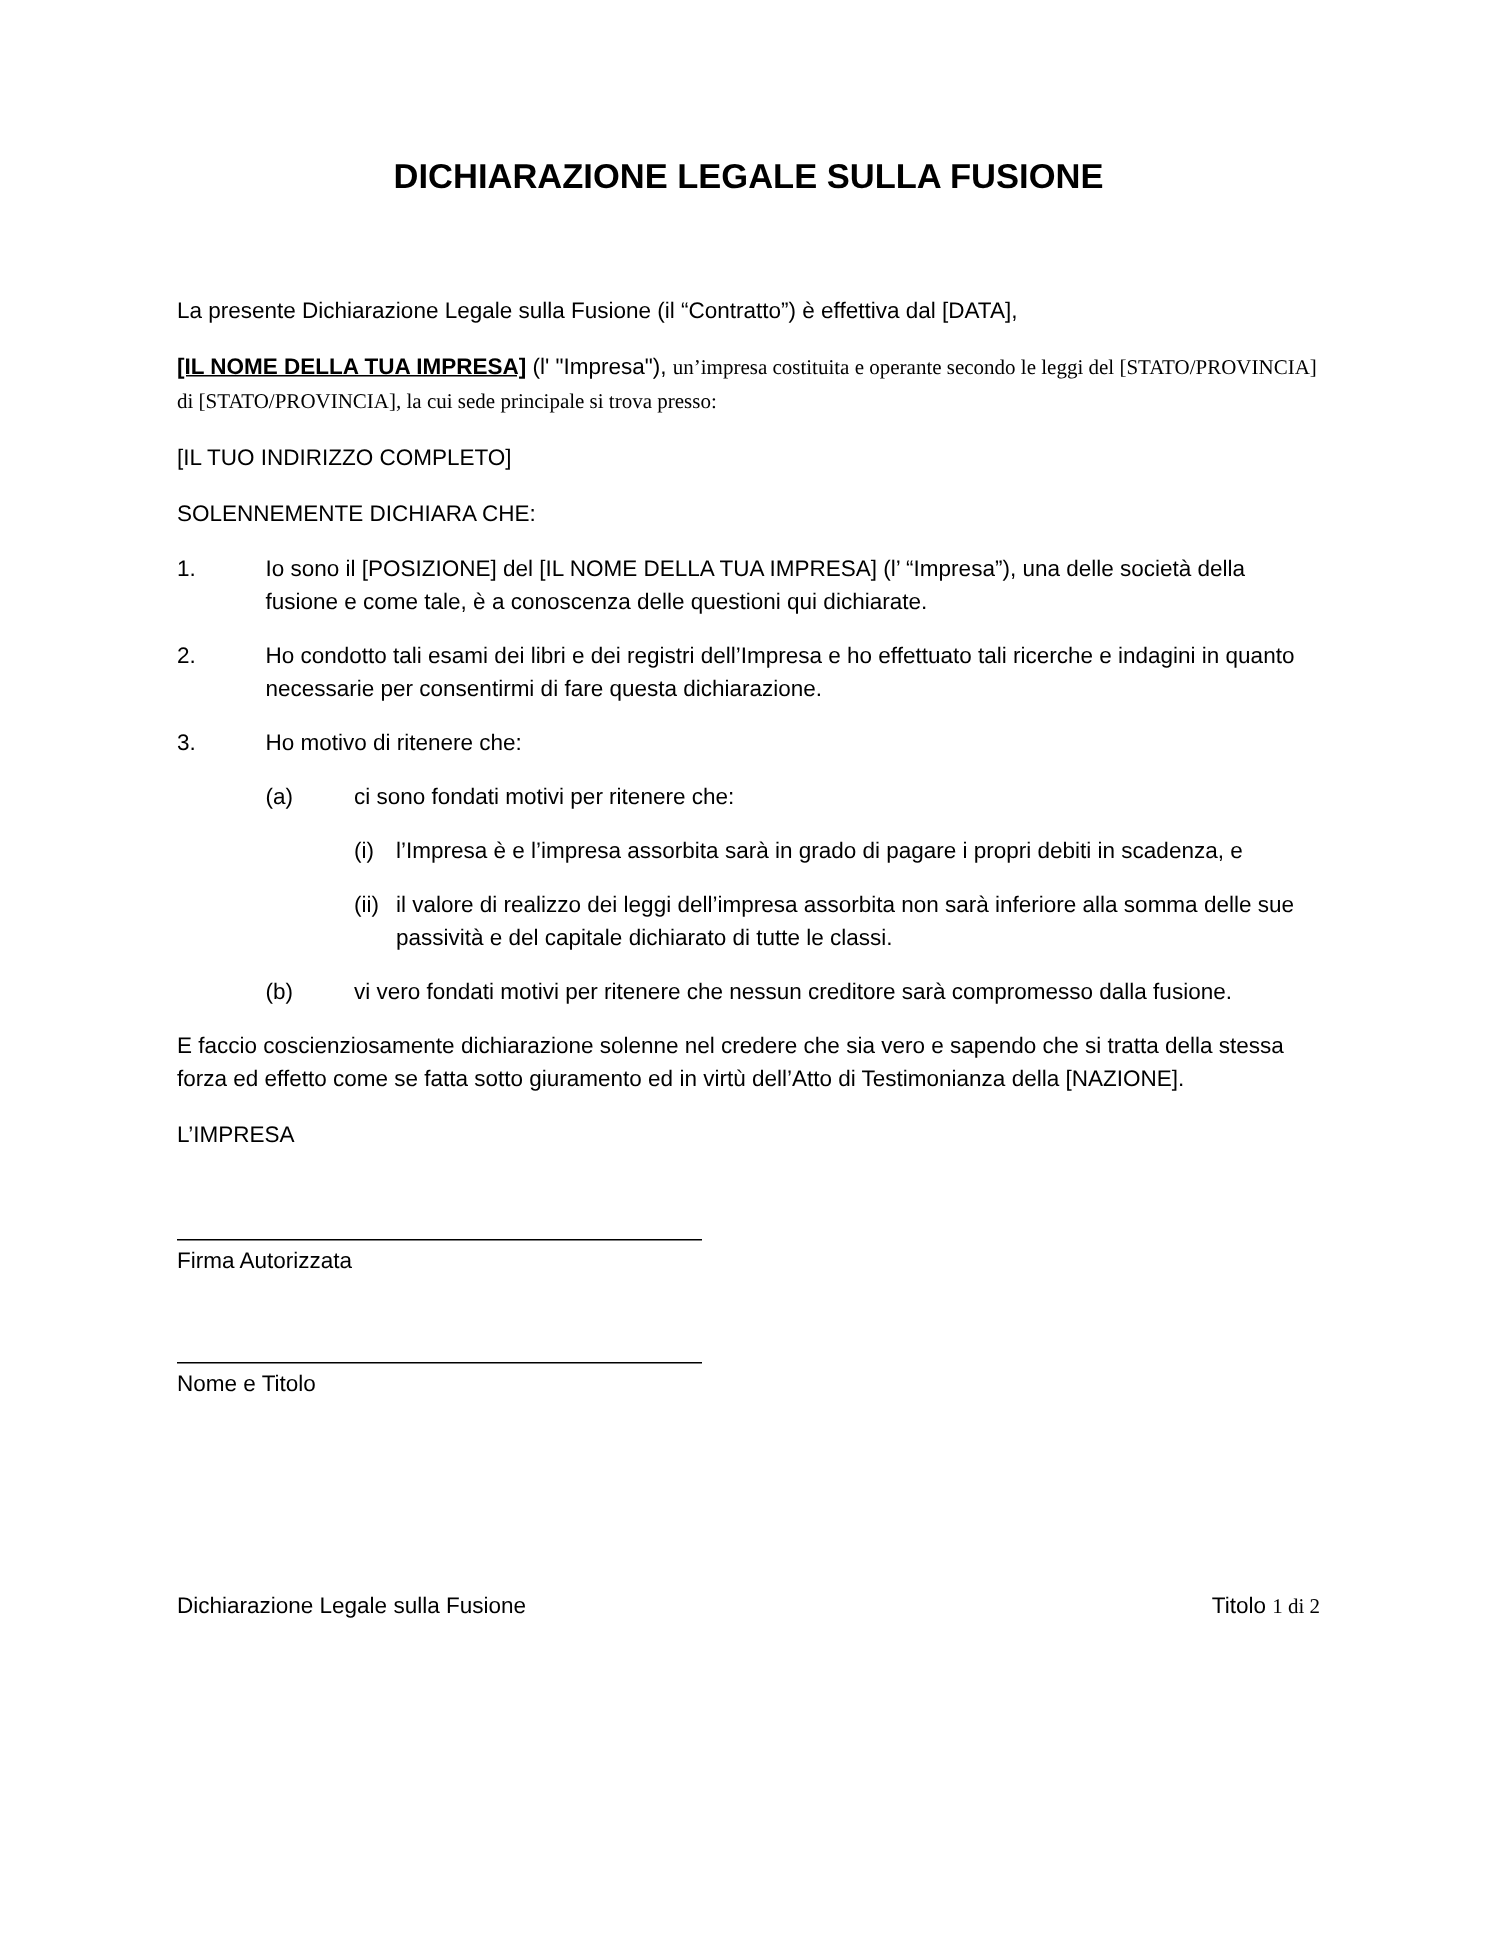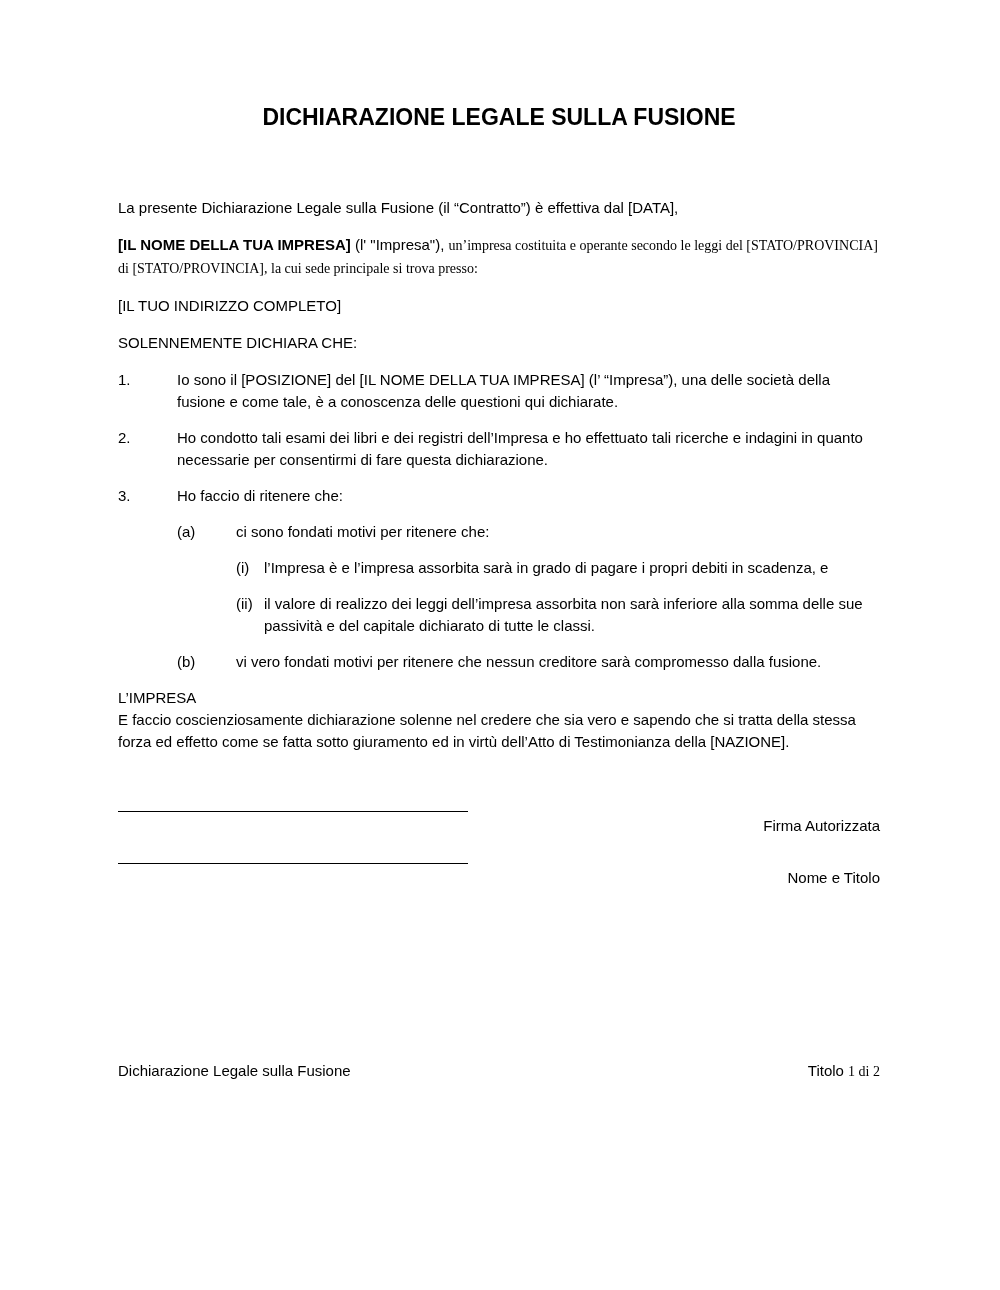--- a/index.html
+++ b/index.html
@@ -24,45 +24,44 @@
     font-weight: bold;
     text-align: center;
     margin-bottom: 66px;
   }
   .para {
     font-size: 15px;
     line-height: 22px;
     margin-bottom: 15px;
   }
   .serif { font-family: "Liberation Serif", serif; font-size: 14px; }
-  .b { font-weight: bold; }
+  .b { font-weight: bold; text-decoration: underline; }
   .li {
     display: flex;
     font-size: 15px;
     line-height: 22px;
     margin-bottom: 14px;
   }
   .marker { flex: 0 0 59px; }
   .li-text { flex: 1; }
   .sub { margin-left: 59px; }
   .subsub { margin-left: 118px; }
   .subsub .marker { flex: 0 0 28px; }
   .company-label { margin-bottom: 0; }
   .sig-block-1 { margin-top: 58px; }
-  .sig-block-2 { margin-top: 26px; }
+  .sig-block-2 { margin-top: 56px; }
   .sig-line {
     width: 350px;
     height: 1px;
     background: #000000;
   }
   .sig-label {
     font-size: 15px;
     line-height: 22px;
     margin-top: 3px;
-    text-align: right;
   }
   .footer {
     position: absolute;
     left: 118px;
     right: 120px;
     bottom: 56px;
     display: flex;
     justify-content: space-between;
     font-size: 15px;
     line-height: 20px;
@@ -89,21 +88,21 @@
     <span class="li-text">Io sono il [POSIZIONE] del [IL NOME DELLA TUA IMPRESA] (l’ “Impresa”), una delle società della fusione e come tale, è a conoscenza delle questioni qui dichiarate.</span>
   </div>
 
   <div class="li">
     <span class="marker">2.</span>
     <span class="li-text">Ho condotto tali esami dei libri e dei registri dell’Impresa e ho effettuato tali ricerche e indagini in quanto necessarie per consentirmi di fare questa dichiarazione.</span>
   </div>
 
   <div class="li">
     <span class="marker">3.</span>
-    <span class="li-text">Ho faccio di ritenere che:</span>
+    <span class="li-text">Ho motivo di ritenere che:</span>
   </div>
 
   <div class="li sub">
     <span class="marker">(a)</span>
     <span class="li-text">ci sono fondati motivi per ritenere che:</span>
   </div>
 
   <div class="li subsub">
     <span class="marker">(i)</span>
     <span class="li-text">l’Impresa è e l’impresa assorbita sarà in grado di pagare i propri debiti in scadenza, e</span>
@@ -112,23 +111,23 @@
   <div class="li subsub">
     <span class="marker">(ii)</span>
     <span class="li-text">il valore di realizzo dei leggi dell’impresa assorbita non sarà inferiore alla somma delle sue passività e del capitale dichiarato di tutte le classi.</span>
   </div>
 
   <div class="li sub">
     <span class="marker">(b)</span>
     <span class="li-text">vi vero fondati motivi per ritenere che nessun creditore sarà compromesso dalla fusione.</span>
   </div>
 
+  <p class="para">E faccio coscienziosamente dichiarazione solenne nel credere che sia vero e sapendo che si tratta della stessa forza ed effetto come se fatta sotto giuramento ed in virtù dell’Atto di Testimonianza della [NAZIONE].</p>
+
   <p class="para company-label">L’IMPRESA</p>
-
-  <p class="para">E faccio coscienziosamente dichiarazione solenne nel credere che sia vero e sapendo che si tratta della stessa forza ed effetto come se fatta sotto giuramento ed in virtù dell’Atto di Testimonianza della [NAZIONE].</p>
 
   <div class="sig-block-1">
     <div class="sig-line"></div>
     <div class="sig-label">Firma Autorizzata</div>
   </div>
 
   <div class="sig-block-2">
     <div class="sig-line"></div>
     <div class="sig-label">Nome e Titolo</div>
   </div>

